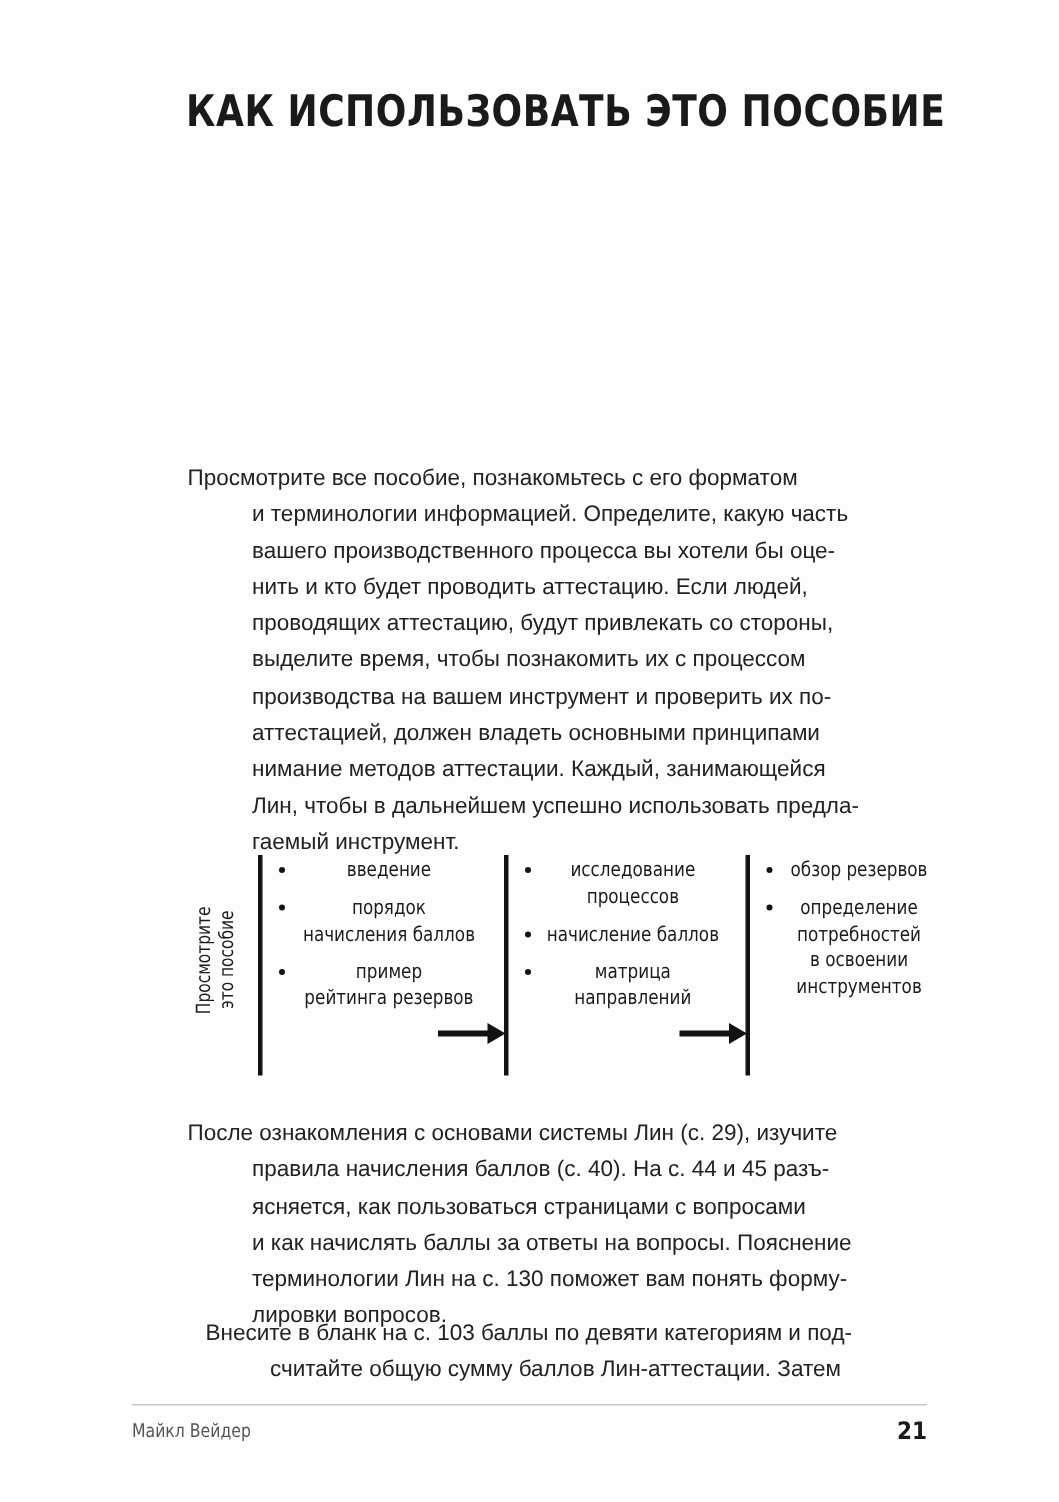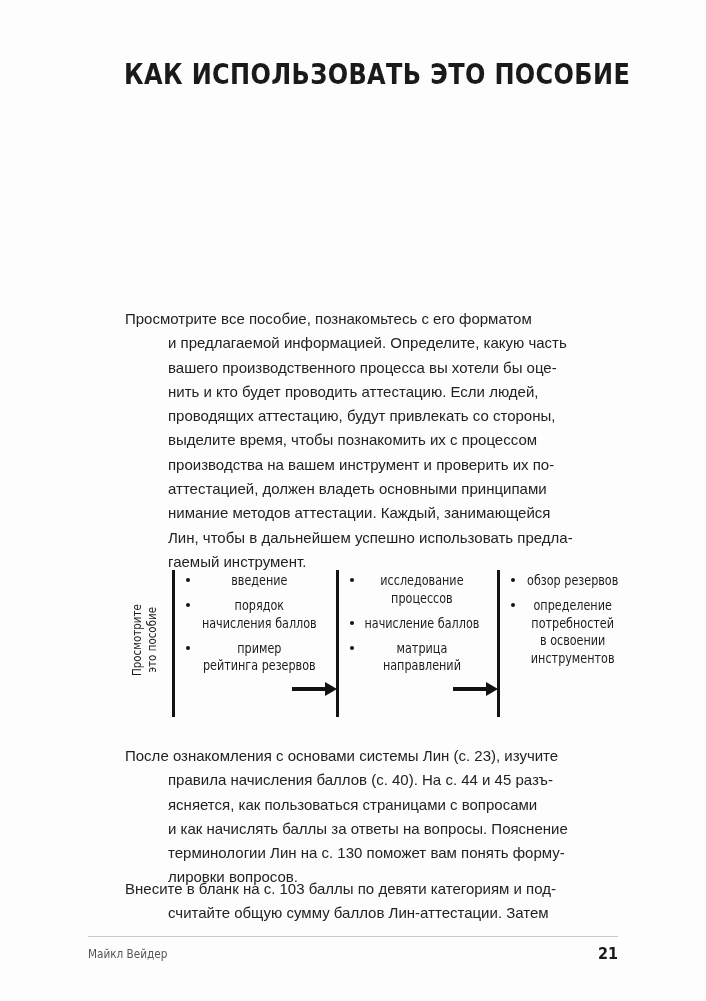--- a/index.html
+++ b/index.html
@@ -38,20 +38,21 @@
     transform-origin: left center;
   }
   .para {
     font-size: 15px;
     line-height: 24.3px;
     color: #222;
     text-align: left;
   }
   .para + .para {
     margin-top: 0;
+    margin-left: 12px;
   }
   .para .line {
     display: block;
     white-space: pre;
   }
   .para .line.indent {
     padding-left: 43px;
   }
 
   #intro-paragraph { position: absolute; left: 125px; top: 307px; width: 470px; }
@@ -198,21 +199,21 @@
 </style>
 </head>
 <body>
 
 <div class="page">
 
   <h1 class="page-title">КАК ИСПОЛЬЗОВАТЬ ЭТО ПОСОБИЕ</h1>
 
   <div class="para" id="intro-paragraph">
     <span class="line">Просмотрите все пособие, познакомьтесь с его форматом</span>
-    <span class="line indent">и предлагаемой информацией. Определите, какую часть</span>
+    <span class="line indent">и терминологии информацией. Определите, какую часть</span>
     <span class="line indent">вашего производственного процесса вы хотели бы оце-</span>
     <span class="line indent">нить и кто будет проводить аттестацию. Если людей,</span>
     <span class="line indent">проводящих аттестацию, будут привлекать со стороны,</span>
     <span class="line indent">выделите время, чтобы познакомить их с процессом</span>
     <span class="line indent">производства на вашем инструмент и проверить их по-</span>
     <span class="line indent">аттестацией, должен владеть основными принципами</span>
     <span class="line indent">нимание методов аттестации. Каждый, занимающейся</span>
     <span class="line indent">Лин, чтобы в дальнейшем успешно использовать предла-</span>
     <span class="line indent">гаемый инструмент.</span>
   </div>
@@ -283,21 +284,21 @@
       <span class="head"></span>
     </div>
     <div class="arrow" id="arrow-2">
       <span class="shaft"></span>
       <span class="head"></span>
     </div>
 
   </div>
 
   <div class="para" id="closing-paragraph-1">
-    <span class="line">После ознакомления с основами системы Лин (с. 23), изучите</span>
+    <span class="line">После ознакомления с основами системы Лин (с. 29), изучите</span>
     <span class="line indent">правила начисления баллов (с. 40). На с. 44 и 45 разъ-</span>
     <span class="line indent">ясняется, как пользоваться страницами с вопросами</span>
     <span class="line indent">и как начислять баллы за ответы на вопросы. Пояснение</span>
     <span class="line indent">терминологии Лин на с. 130 поможет вам понять форму-</span>
     <span class="line indent">лировки вопросов.</span>
   </div>
 
   <div class="para" id="closing-paragraph-2">
     <span class="line">Внесите в бланк на с. 103 баллы по девяти категориям и под-</span>
     <span class="line indent">считайте общую сумму баллов Лин-аттестации. Затем</span>

